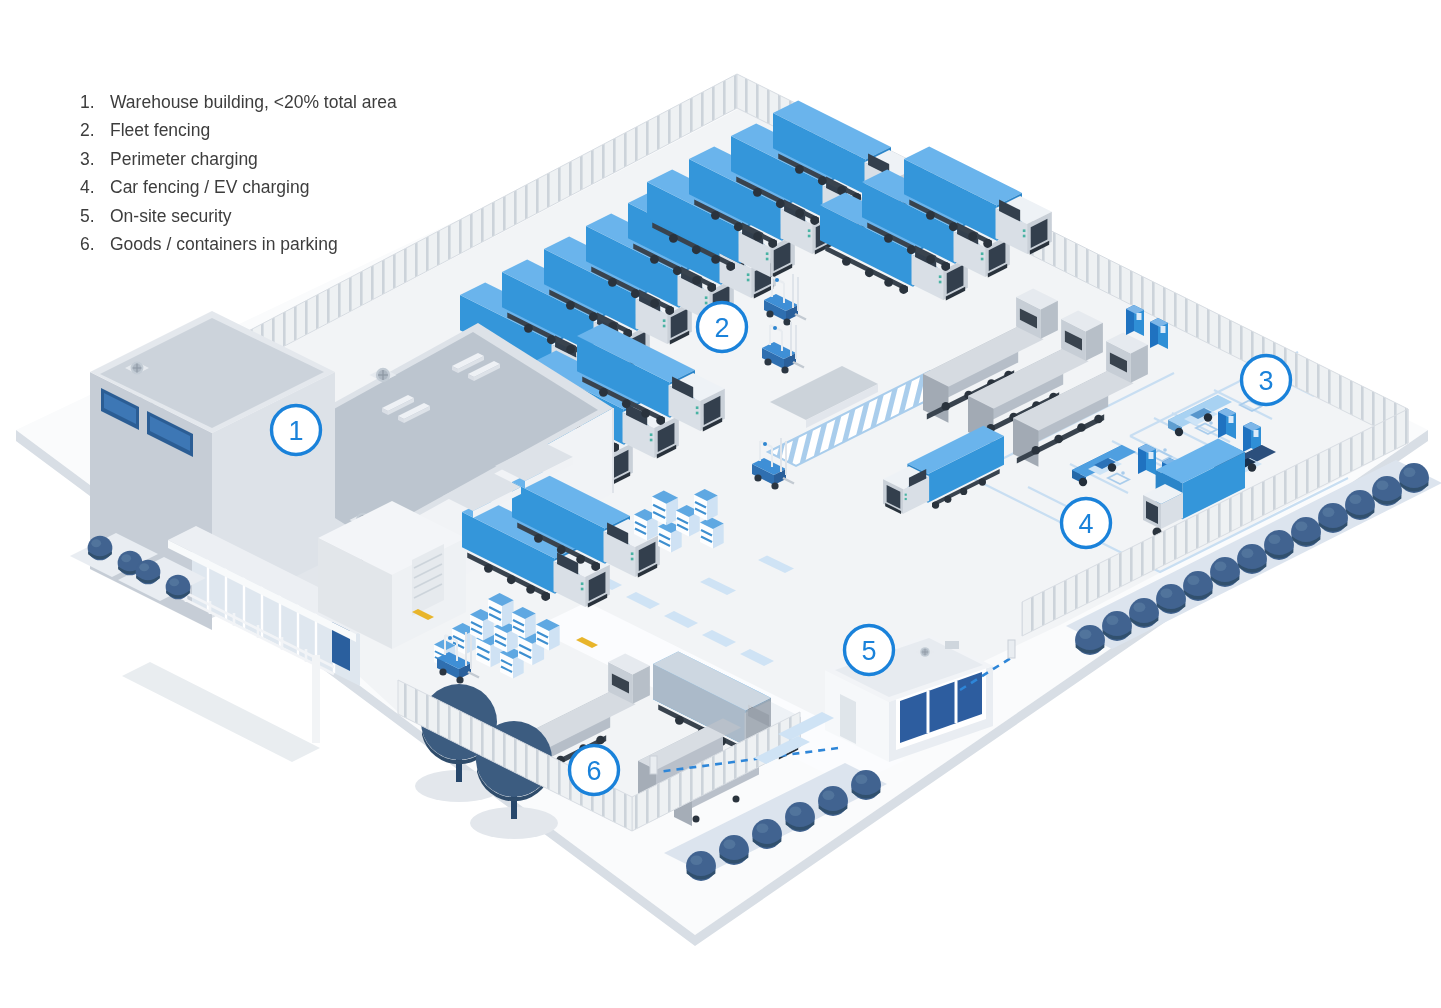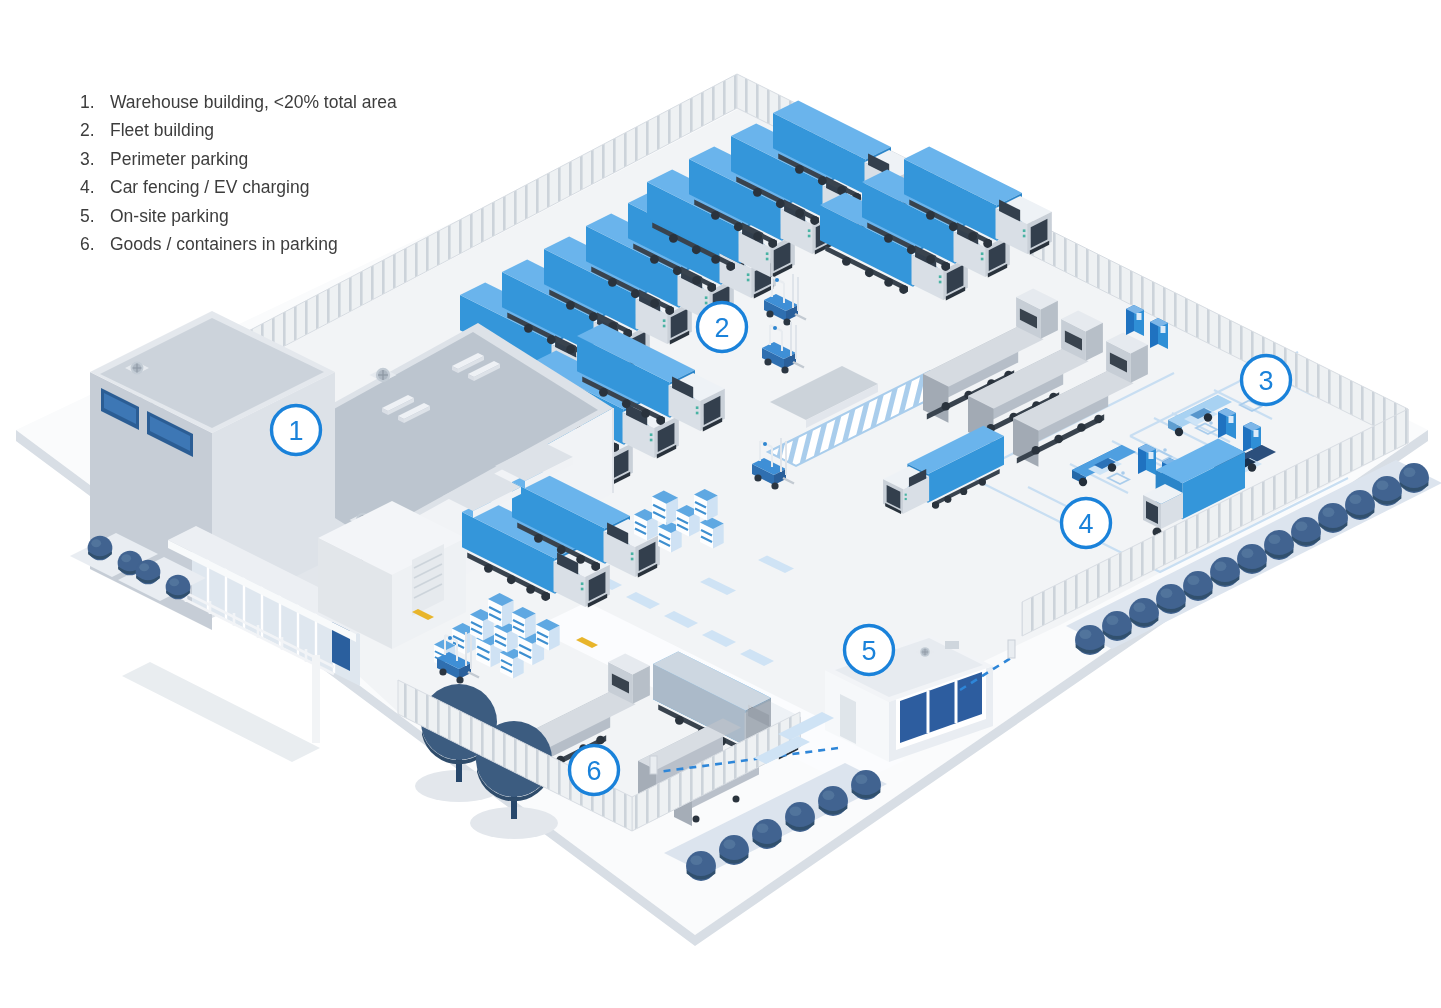--- a/index.html
+++ b/index.html
@@ -476,33 +476,33 @@
 </svg>
 
 
 <div class="legend">
   <div class="legend-row">
     <span class="legend-num">1.</span>
     <span>Warehouse building, &lt;20% total area</span>
   </div>
   <div class="legend-row">
     <span class="legend-num">2.</span>
-    <span>Fleet building</span>
+    <span>Fleet fencing</span>
   </div>
   <div class="legend-row">
     <span class="legend-num">3.</span>
-    <span>Perimeter parking</span>
+    <span>Perimeter charging</span>
   </div>
   <div class="legend-row">
     <span class="legend-num">4.</span>
     <span>Car fencing / EV charging</span>
   </div>
   <div class="legend-row">
     <span class="legend-num">5.</span>
-    <span>On-site parking</span>
+    <span>On-site security</span>
   </div>
   <div class="legend-row">
     <span class="legend-num">6.</span>
     <span>Goods / containers in parking</span>
   </div>
 </div>
 
 </div>
 
 </body></html>

